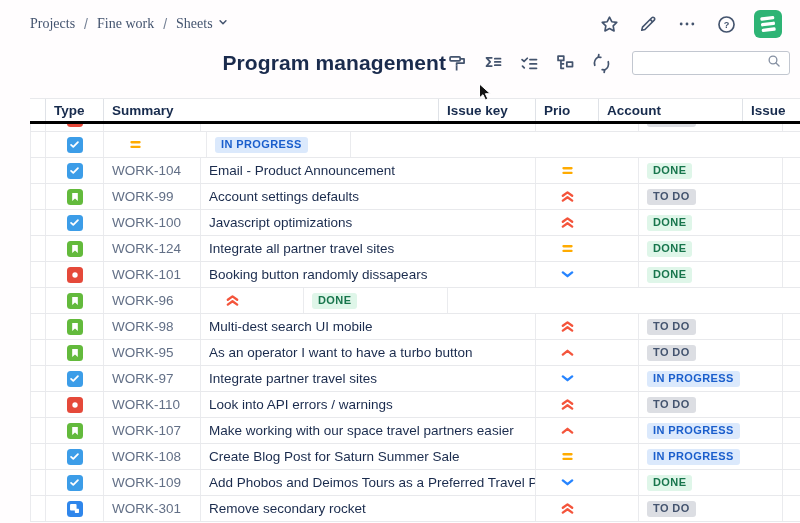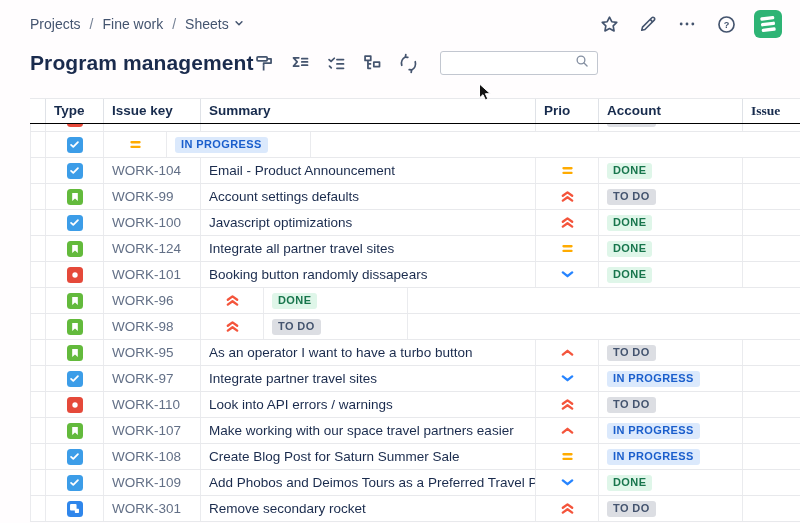--- a/index.html
+++ b/index.html
@@ -4,60 +4,60 @@
 <style>
   * { margin:0; padding:0; box-sizing:border-box; }
   html,body { background:#fff; }
   .page { position:relative; width:800px; height:523px; background:#fffdfe;
           font-family:"Liberation Sans",sans-serif; overflow:hidden; color:#172B4D; }
 
   
   .topbar { position:absolute; top:8px; left:30px; right:18px; height:32px;
             display:flex; align-items:center; justify-content:space-between; }
   .crumbs { display:flex; align-items:center; gap:9px; font-size:14px; color:#44546F; }
-  .crumb { cursor:pointer; }
+  .crumb { cursor:pointer;font-family:Liberation Serif, serif; }
   .crumb-sep { color:#758195; }
   .crumb-last { display:flex; align-items:center; gap:3px; }
   .actions { display:flex; align-items:center; gap:17px; }
   .aicon { width:22px; height:22px; display:flex; align-items:center; justify-content:center; cursor:pointer; }
   .applogo { width:28px; height:28px; border-radius:6px; display:flex; align-items:center;
              justify-content:center; cursor:pointer; }
 
   
   .titlebar { position:absolute; top:44px; left:30px; right:10px; height:38px;
-              display:flex; align-items:center; justify-content:flex-start; }
+              display:flex; align-items:center; justify-content:flex-end; }
   .pagetitle { font-size:21px; font-weight:bold; color:#1A2B4D; letter-spacing:.1px; }
   .tools { display:flex; align-items:center; gap:14px; }
   .ticon { width:22px; height:22px; display:flex; align-items:center; justify-content:center; cursor:pointer; }
   .searchbox { width:158px; height:24px; border:1px solid #C2C7D0; border-radius:3px;
                background:#fff; display:flex; align-items:center; margin-left:6px; padding:0 7px; }
   .searchbox input { border:none; outline:none; flex:1; width:10px; font-size:13px;
                      font-family:"Liberation Sans",sans-serif; background:transparent; }
 
   
   .tbl { position:absolute; top:98px; left:30px; right:0; bottom:0; }
   .thead { position:absolute; top:0; left:0; right:0; height:26px; display:flex; z-index:2;
-           background:#fff; border-top:1px solid #E8E9EC; border-bottom:1px solid #000000;
+           background:#fff; border-top:1px solid #E8E9EC; border-bottom:3px solid #000000;
            padding-left:15px; }
   .th { font-size:13.5px; font-weight:bold; color:#172B4D; line-height:24px;
         padding-left:8px; border-left:1px solid #DFE2E7; white-space:nowrap; overflow:hidden; cursor:pointer; }
   .tbody { position:absolute; top:26px; left:0; right:0; bottom:0; overflow:hidden; z-index:1; }
   .tbody > .trow:first-child { margin-top:-18px; }
   .trow { display:flex; height:26px; background:#fff; border-bottom:1px solid #E8E9EC; cursor:pointer; }
   .td { border-left:1px solid #EAEBEE; height:100%; display:flex; align-items:center;
         white-space:nowrap; overflow:hidden; }
   .td-gutter { width:15px; }
   .td-type  { width:58px; justify-content:center; }
   .td-key   { width:97px; padding-left:8px; color:#626F86; font-size:13.5px; }
   .td-sum   { width:335px; padding-left:8px; font-size:13.5px; color:#1A2B4D; }
   .td-prio  { width:63px; justify-content:center; }
-  .td-stat  { width:144px; padding-left:8px; }
+  .td-stat  { width:144px; padding-left:8px;margin-left:40px; }
   .td-extra { flex:1; }
   .h-type{width:58px;} .h-key{width:97px;} .h-sum{width:335px;}
-  .h-prio{width:63px;} .h-stat{width:144px;} .h-extra{flex:1;font-family:Liberation Serif, serif;}
+  .h-prio{width:63px;} .h-stat{width:144px;} .h-extra{flex:1;}
   .typebadge { width:16px; height:16px; border-radius:3.5px; display:flex;
                align-items:center; justify-content:center; }
   .badge { font-size:11px; font-weight:bold; letter-spacing:.4px; padding:2.5px 6px;
            border-radius:3px; line-height:1; }
 
   .cursor { position:absolute; left:478px; top:83px; z-index:10; pointer-events:none; }
 </style>
 </head>
 <body>
 
@@ -162,22 +162,22 @@
               <path d="M15 15l4.6 4.6"></path>
             </svg>
         </span>
       </span>
     </div>
   </div>
 
   <div class="tbl">
     <div class="thead">
       <div class="th h-type">Type</div>
+      <div class="th h-sum">Summary</div>
       <div class="th h-key">Issue key</div>
-      <div class="th h-sum">Summary</div>
       <div class="th h-prio">Prio</div>
       <div class="th h-stat">Account</div>
       <div class="th h-extra">Issue</div>
     </div>
     <div class="tbody">
         <div class="trow">
           <div class="td td-gutter"></div>
           <div class="td td-type">
             <span class="typebadge" style="background: rgb(229, 73, 58);"></span>
           </div>
@@ -363,20 +363,21 @@
         <div class="trow">
           <div class="td td-gutter"></div>
           <div class="td td-type">
             <span class="typebadge" style="background: rgb(99, 186, 60);">
               <svg width="10" height="10" viewBox="0 0 16 16" fill="#fff">
                 <path d="M3.5 1.5h9v13L8 10.4 3.5 14.5z"></path>
               </svg>
             </span>
           </div>
           <div class="td td-key">WORK-98</div>
+          <div class="td td-sum">Multi-dest search UI mobile</div>
           <div class="td td-prio">
             <span style="display: flex;">
               <svg width="15" height="15" viewBox="0 0 16 16" fill="none" stroke="#F4553C" stroke-width="2.5" stroke-linecap="round" stroke-linejoin="round">
                 <path d="M3 7.2l5-3.6 5 3.6"></path>
                 <path d="M3 12.4l5-3.6 5 3.6"></path>
               </svg>
             </span>
           </div>
           <div class="td td-stat">
             <span class="badge" style="background: rgb(220, 222, 227); color: rgb(68, 84, 111);">TO DO</span>

